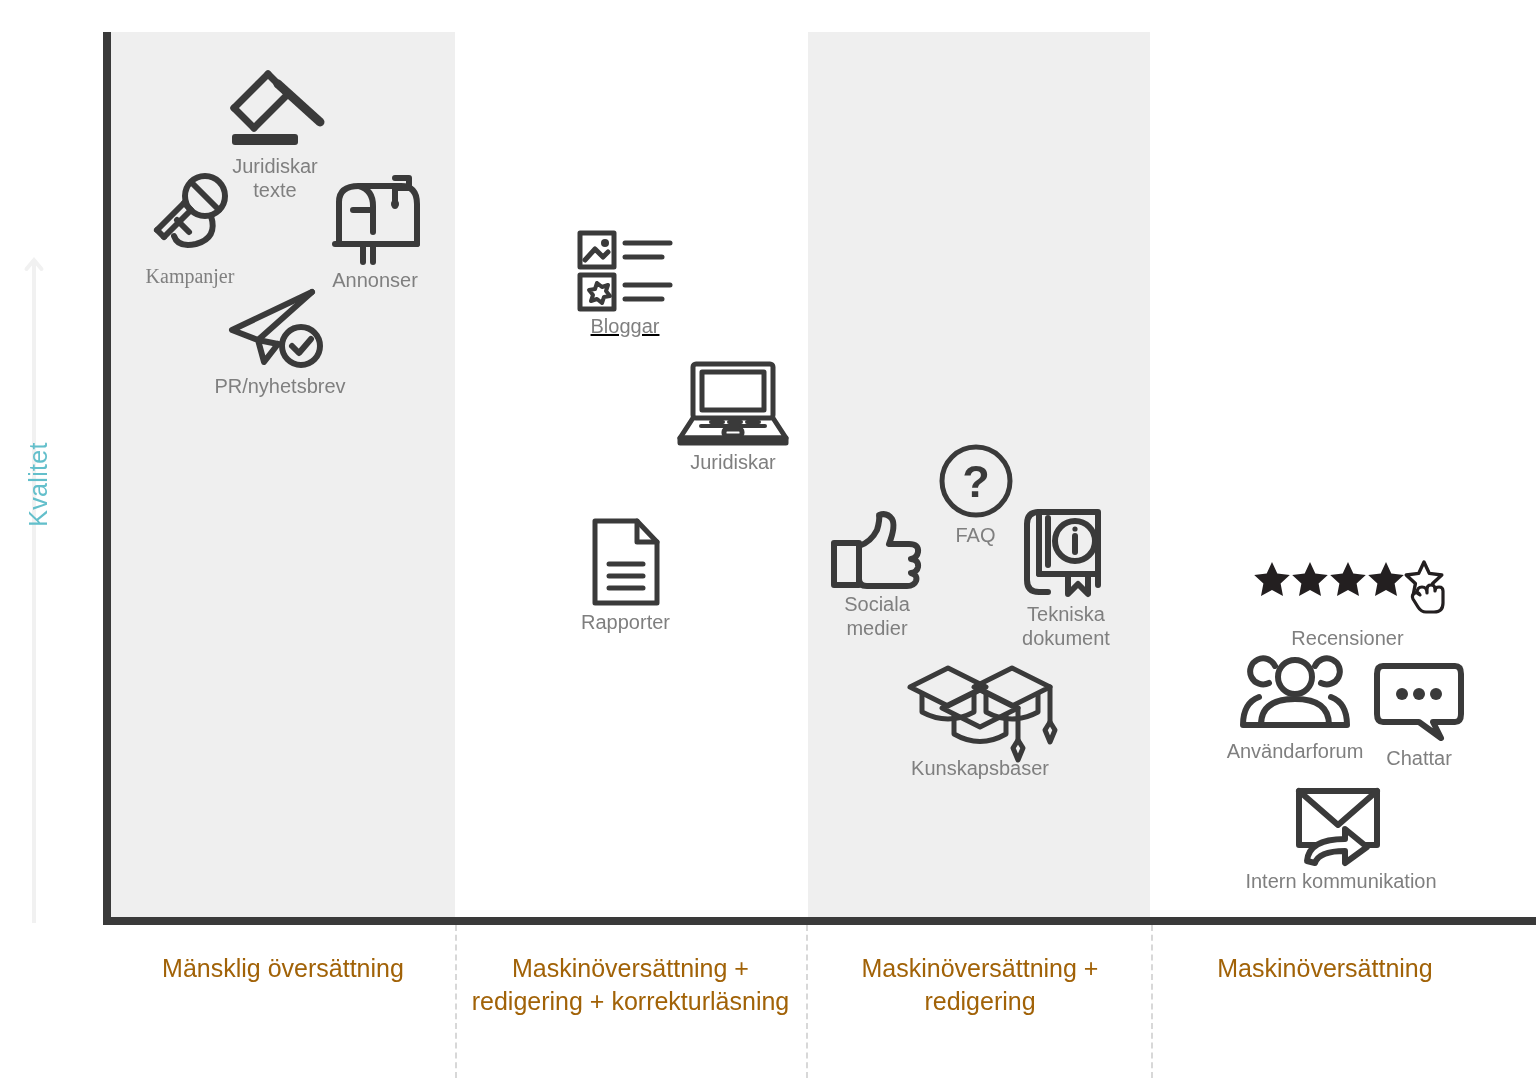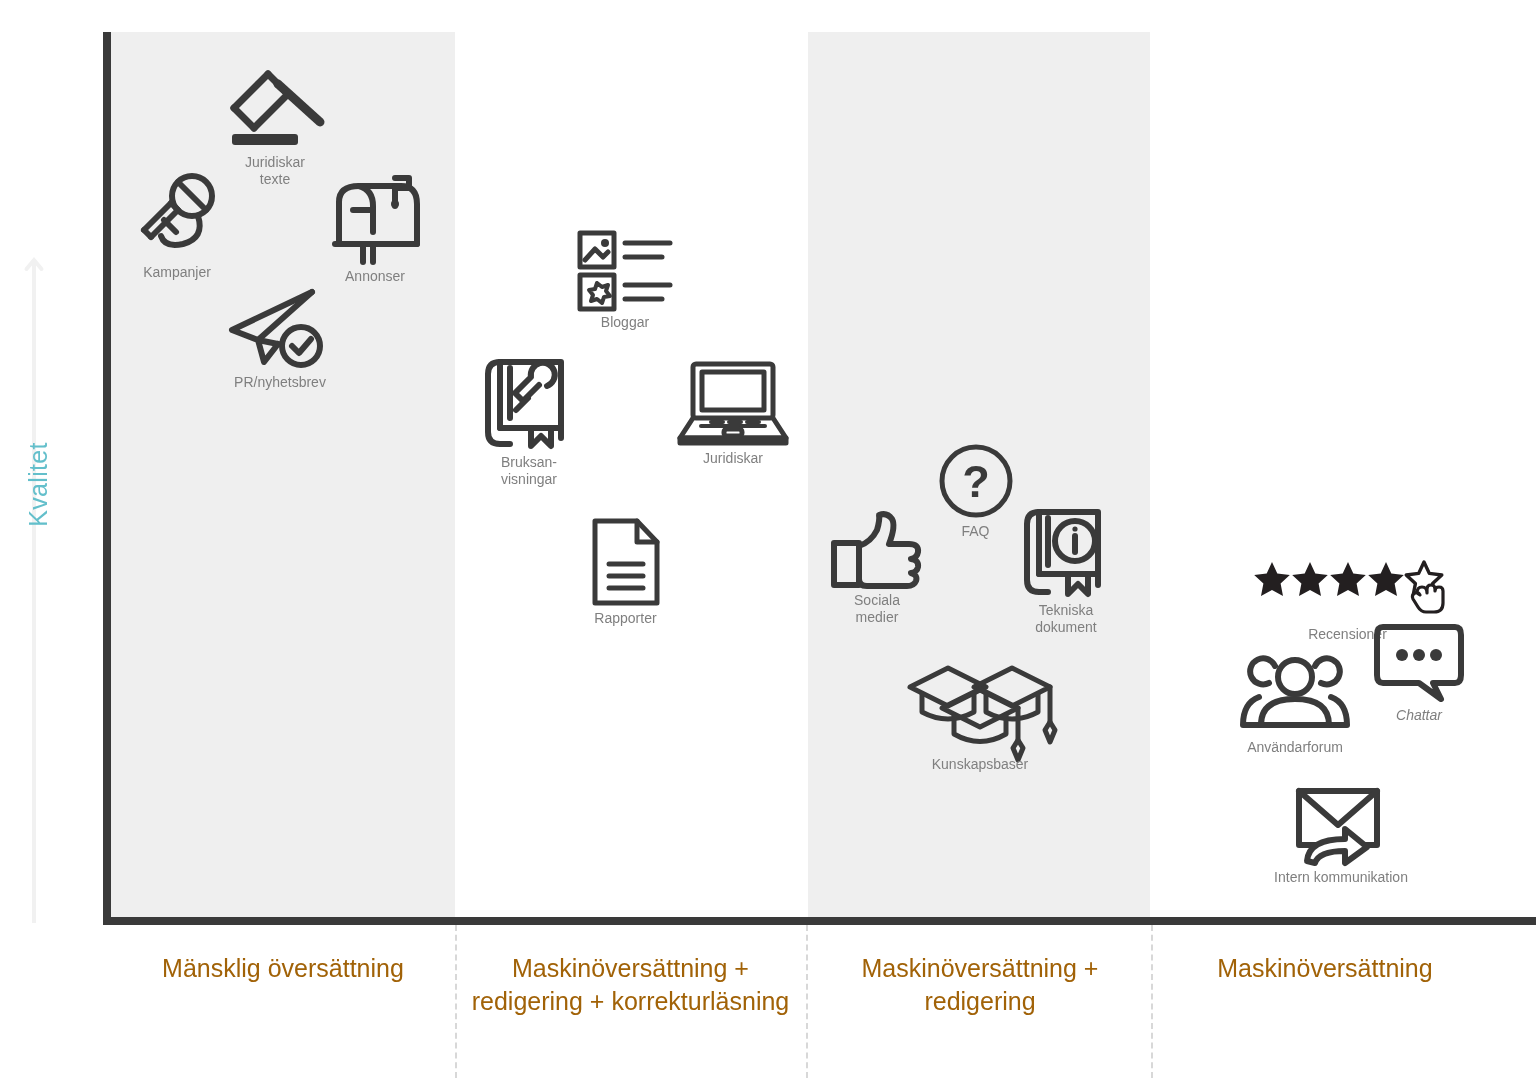--- a/index.html
+++ b/index.html
@@ -92,46 +92,46 @@
     text-align: center;
   }
   .item .icon {
     display: flex;
     align-items: flex-end;
     justify-content: center;
   }
   .item .icon svg { display: block; overflow: visible; }
   .item .lbl {
     color: #7f7f7f;
-    font-size: 14px;
+    font-size: 20px;
     line-height: 1.22;
     margin-top: 4px;
     white-space: pre-line;
   }
 
   
   #it-juridiskar { left: 200px; top: 58px;  width: 150px; }
-  #it-kampanjer  { left: 97px; top: 168px; width: 160px; }
+  #it-kampanjer  { left: 110px; top: 168px; width: 160px; font-family: Liberation Serif, serif; }
   #it-annonser   { left: 305px; top: 172px; width: 140px; }
   #it-pr         { left: 190px; top: 288px; width: 180px; }
 
   
-  #it-bloggar    { left: 545px; top: 230px; width: 160px; }
+  #it-bloggar    { left: 545px; top: 230px; width: 160px; text-decoration: underline; }
   #it-bruksan    { left: 455px; top: 358px; width: 148px; }
   #it-webbplatser{ left: 648px; top: 360px; width: 170px; }
   #it-rapporter  { left: 548px; top: 518px; width: 155px; }
 
   #it-faq        { left: 918px; top: 443px; width: 115px; }
   #it-sociala    { left: 812px; top: 510px; width: 130px; }
   #it-tekniska   { left: 1000px;top: 508px; width: 132px; }
   #it-kunskaps   { left: 890px; top: 660px; width: 180px; }
 
   #it-recensioner{ left: 1250px;top: 560px; width: 195px; }
   #it-anvandar   { left: 1172px;top: 655px; width: 150px; margin-left: 48px; }
-  #it-chattar    { left: 1358px;top: 623px; width: 122px; font-style: italic; }
+  #it-chattar    { left: 1358px;top: 662px; width: 122px; }
   #it-intern     { left: 1222px;top: 785px; width: 238px; text-align: center; }
 
   .stars { display: flex; align-items: flex-start; justify-content: center; gap: 2px; position: relative; }
 </style>
 </head>
 <body>
 
 <div id="stage">
 
   <div class="band" id="band-1"></div>
@@ -233,38 +233,20 @@
           <rect x="3" y="45" width="34" height="34"></rect>
           <path d="M20 53 l5 4 6 -2 -2 6 4 5 -6 1 -2 6 -5 -4 -6 2 2 -6 -4 -5 6 -1z" stroke-width="4"></path>
           <path d="M48 55 L93 55"></path>
           <path d="M48 69 L85 69"></path>
         </g>
       </svg>
     </div>
     <div class="lbl">Bloggar</div>
   </div>
 
-  <div class="item" id="it-bruksan">
-    <div class="icon">
-      <svg width="92" height="92" viewBox="0 0 92 92">
-        <g fill="none" stroke="#3a3a3a" stroke-width="6" stroke-linecap="round" stroke-linejoin="round">
-          <path d="M17 4 L78 4 L78 70 L17 70"></path>
-          <path d="M17 4 Q5 4 5 16 L5 74 Q5 86 17 86 L27 86"></path>
-          <path d="M17 4 L17 70"></path>
-          <path d="M27 10 L27 60"></path>
-          <path d="M64 28 a12 12 0 1 0 -16 -9 L32 35 L40 43 L56 27"></path>
-          <path d="M45 40 L33 52"></path>
-          <path d="M48 70 L48 88 L58 78 L68 88 L68 70"></path>
-          <path d="M68 70 L78 70 L78 80"></path>
-        </g>
-      </svg>
-    </div>
-    <div class="lbl">Bruksan-
-visningar</div>
-  </div>
 
   <div class="item" id="it-webbplatser">
     <div class="icon">
       <svg width="112" height="86" viewBox="0 0 112 86">
         <g fill="none" stroke="#3a3a3a" stroke-width="5" stroke-linecap="round" stroke-linejoin="round">
           <rect x="16" y="4" width="80" height="54" rx="3"></rect>
           <rect x="25" y="12" width="62" height="38"></rect>
           <path d="M16 58 L3 78 L109 78 L96 58"></path>
           <path d="M3 78 L109 78 L109 83 L3 83 Z"></path>
           <path d="M24 66 L88 66" stroke-width="4"></path>

